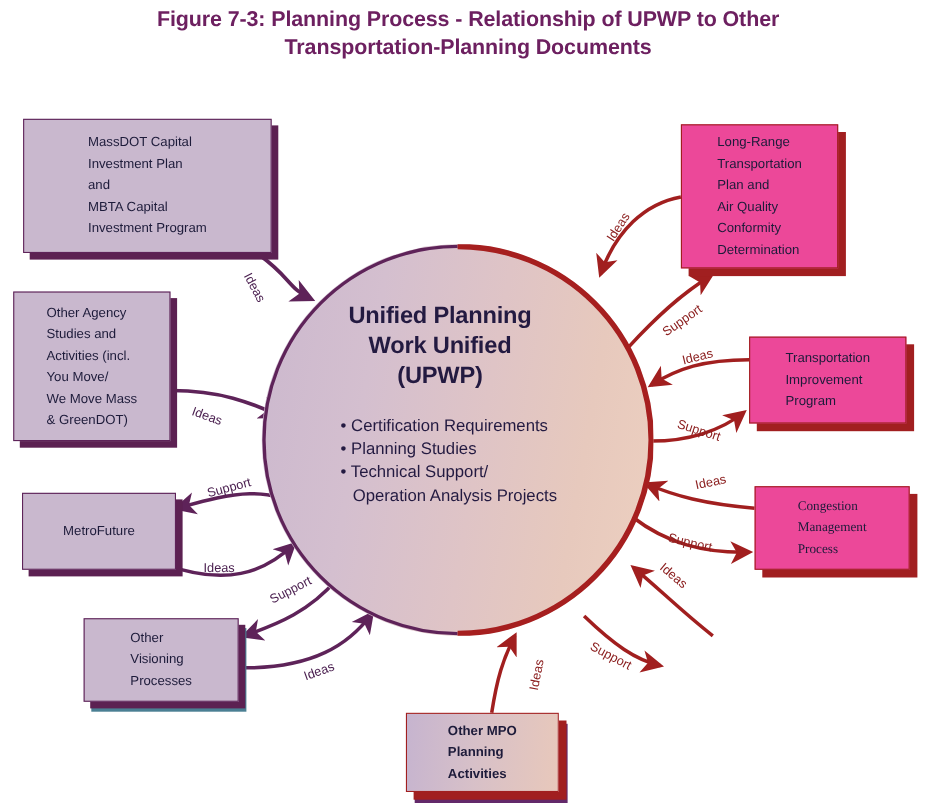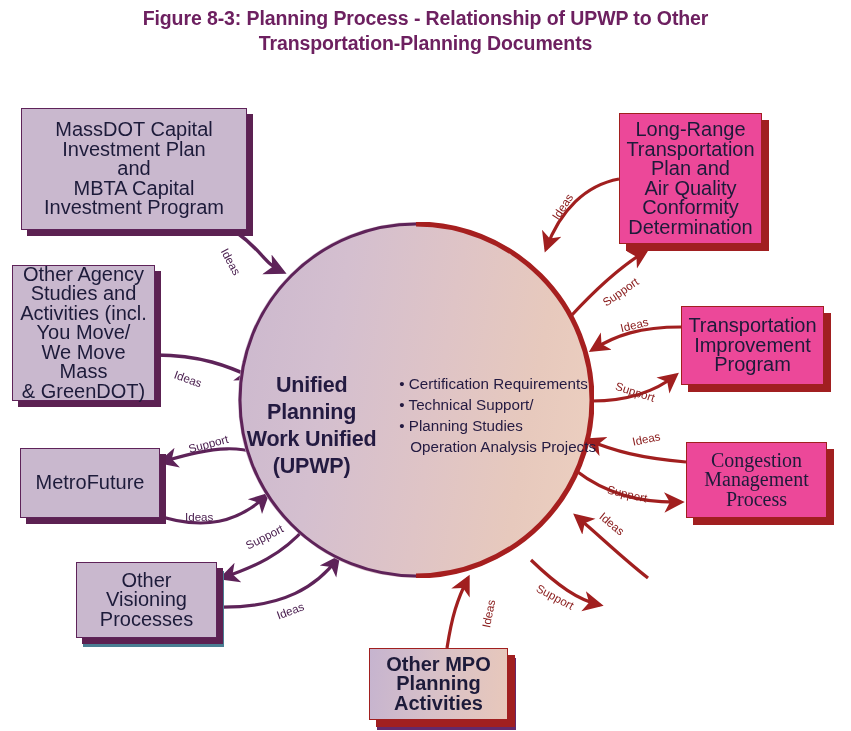--- a/index.html
+++ b/index.html
@@ -24,40 +24,40 @@
     border-radius:50%;
     background:linear-gradient(100deg,#cbb8ce 0%,#d4bfcf 28%,#dfc4c6 55%,#e7c9bd 78%,#edd0c0 100%);
     box-sizing:border-box;
     z-index:2;
   }
   .hub-ring{
     position:absolute;left:238px;top:222px;width:356px;height:356px;z-index:3;
     pointer-events:none;
   }
   .hub-inner{
-    position:absolute;left:240px;top:222px;width:356px;height:356px;z-index:4;
-    display:flex;flex-direction:row;align-items:center;
+    position:absolute;left:222px;top:222px;width:356px;height:356px;z-index:4;
+    display:flex;flex-direction:column;align-items:center;
     color:#231a41;
   }
   .hub-title{
     margin-top:52px;text-align:center;font-size:21.5px;font-weight:bold;
     line-height:27px;letter-spacing:-0.2px;
   }
   .hub-bullets{
-    margin-top:30px;text-align:left;font-size:15.2px;line-height:21px;
+    margin-top:22px;text-align:left;font-size:15.2px;line-height:21px;
     padding-left:16px;
   }
   .hub-bullets div{white-space:nowrap;}
   .hub-bullets .cont{padding-left:11px;}
 
   
   .node{
     position:absolute;box-sizing:border-box;
     display:flex;align-items:center;justify-content:center;
-    text-align:center;color:#1d1b3a;font-size:20px;line-height:19.5px;
+    text-align:left;color:#1d1b3a;font-size:12px;line-height:19.5px;
     z-index:5;
   }
   .node .lbl{display:block;padding:0 4px;}
 
   .purple{
     background:#c9b8ce;border:1.6px solid #5e2359;
     box-shadow:6px 6px 0 0 #5c2152;
   }
   .purple.tealsh{ box-shadow:6px 6px 0 0 #5c2152, 7px 9px 0 0 #4a7f93; }
   .red{
@@ -87,21 +87,21 @@
     white-space:nowrap;font-family:"Liberation Sans","DejaVu Sans",sans-serif;
   }
   .elabel.r{color:#8c2020;}
 </style>
 </head>
 <body>
 
 <div id="stage">
 
   <div class="title">
-    <div>Figure 8-3: Planning Process - Relationship of UPWP to Other</div>
+    <div>Figure 7-3: Planning Process - Relationship of UPWP to Other</div>
     <div>Transportation-Planning Documents</div>
   </div>
 
   <svg id="links" viewBox="0 0 851 731" width="851" height="731">
     <defs>
       <marker id="apurple" viewBox="0 0 12 12" refX="9" refY="6" markerWidth="7" markerHeight="7" orient="auto-start-reverse">
         <path d="M0,0.5 L11,6 L0,11.5 L3,6 Z" fill="#5e2359"></path>
       </marker>
       <marker id="ared" viewBox="0 0 12 12" refX="9" refY="6" markerWidth="7" markerHeight="7" orient="auto-start-reverse">
         <path d="M0,0.5 L11,6 L0,11.5 L3,6 Z" fill="#a11f1f"></path>
@@ -145,22 +145,22 @@
     <path d="M178,2 A176,176 0 0,1 178,354" fill="none" stroke="#a61f1f" stroke-width="5"></path>
   </svg>
   <div class="hub-inner">
     <div class="hub-title">
       <div>Unified Planning</div>
       <div>Work Unified</div>
       <div>(UPWP)</div>
     </div>
     <div class="hub-bullets">
       <div>• Certification Requirements</div>
+      <div>• Planning Studies</div>
       <div>• Technical Support/</div>
-      <div>• Planning Studies</div>
       <div class="cont">Operation Analysis Projects</div>
     </div>
   </div>
 
   <div class="node purple" id="n-massdot">
     <span class="lbl">MassDOT Capital<br>Investment Plan<br>and<br>MBTA Capital<br>Investment Program</span>
   </div>
 
   <div class="node purple" id="n-otheragency">
     <span class="lbl">Other Agency<br>Studies and<br>Activities (incl.<br>You Move/<br>We Move Mass<br>&amp; GreenDOT)</span>

